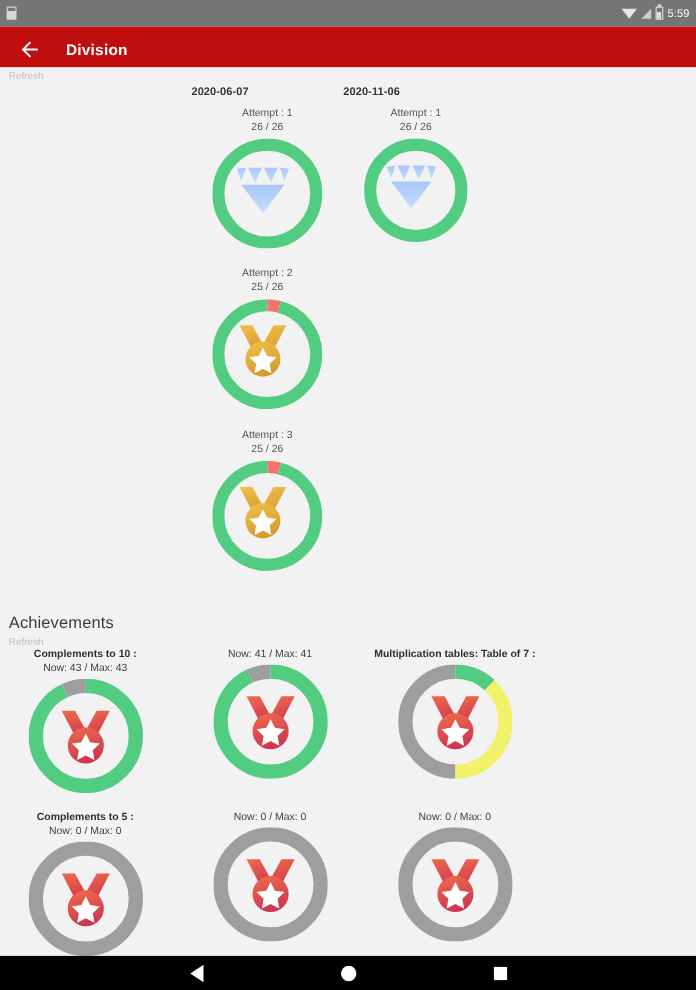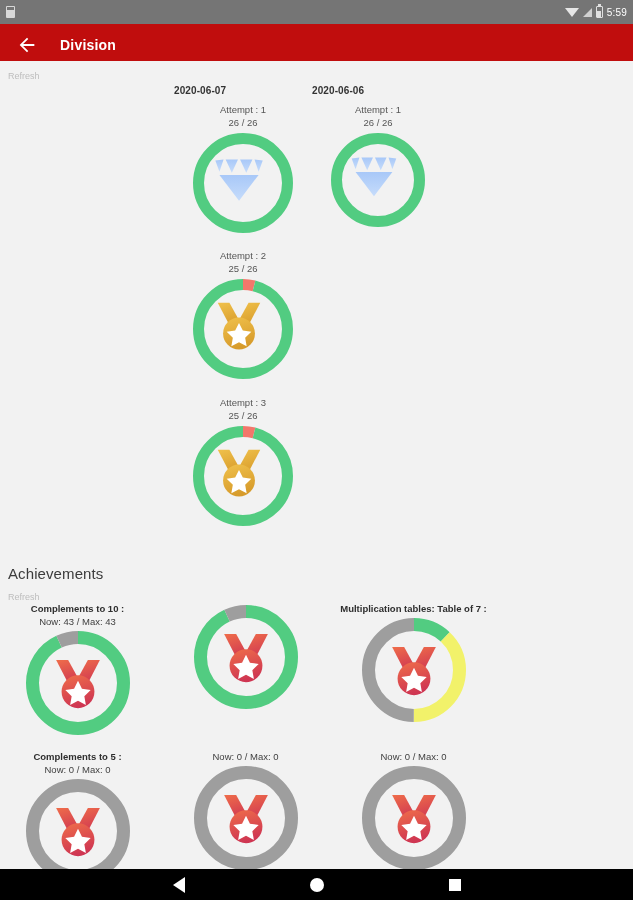--- a/index.html
+++ b/index.html
@@ -37,21 +37,21 @@
   .back-arrow svg{ display:block; }
   .appbar-title{ color:#ffffff; font-size:14px; font-weight:bold; letter-spacing:.2px; }
 
   
   .content{
     position:absolute; top:61px; left:0; right:0; bottom:31px;
     background:#f2f2f2; overflow:hidden;
   }
 
   .refresh-label{
-    font-size:9px; color:#bdbdbd; padding:10px 0 0 8px;
+    font-size:9px; color:#bdbdbd; padding:3px 0 0 8px;
   }
 
   
   .sessions{ position:relative; }
   .date-label{
     position:absolute; font-size:10px; font-weight:bold; color:#333333;
     letter-spacing:.1px;
   }
   .badge-group{
     position:absolute; text-align:center; width:160px;
@@ -112,21 +112,21 @@
   </span>
   <span class="appbar-title">Division</span>
 </div>
 
 <div class="content">
 
   <div class="refresh-label">Refresh</div>
 
   <div class="sessions" id="sessions-root" style="height:480px;">
       <div class="date-label" style="left: 174px; top: 4px;">2020-06-07</div>
-      <div class="date-label" style="left: 312px; top: 4px;">2020-06-06</div>
+      <div class="date-label" style="left: 312px; top: 4px;">2020-11-06</div>
       <div class="badge-group" style="left: 163px; top: 22px;">
         <div class="meta">Attempt : 1</div>
         <div class="meta ln2">26  / 26</div>
         <div class="ring-wrap">
           <svg width="100" height="100" viewBox="0 0 100 100">
             <circle cx="50" cy="50" r="44.5" fill="none" stroke="#52cc81" stroke-width="11" stroke-dasharray="279.6017461694916 0" stroke-dashoffset="0" transform="rotate(-90 50 50)"></circle>
           </svg>
           <div class="ring-inner">
             <svg width="66" height="66" viewBox="0 0 64 64">
               <defs>
@@ -249,20 +249,21 @@
                 <path d="M12 11 L23 11 L34 31 L25 36 Z"></path>
                 <path d="M41 11 L52 11 L39 36 L30 31 Z"></path>
               </g>
               <circle cx="32" cy="40" r="15" fill="url(#mg70ef6d4a)"></circle>
               <path d="M32 30 L35.6 37.2 L43.6 38.4 L37.8 44 L39.2 52 L32 48.2 L24.8 52 L26.2 44 L20.4 38.4 L28.4 37.2 Z" fill="#ffffff"></path>
             </svg>
           </div>
         </div>
       </div>
       <div class="ach-cell" style="left: 140px; top: 0px;">
+        <div class="ach-sub">Now: 41   / Max: 41</div>
         <div class="ach-ring">
           <svg width="104" height="104" viewBox="0 0 104 104">
             <circle cx="52" cy="52" r="45.5" fill="none" stroke="#52cc81" stroke-width="13" stroke-dasharray="265.8729862733042 20.011945203366963" stroke-dashoffset="0" transform="rotate(-90 52 52)"></circle>
             <circle cx="52" cy="52" r="45.5" fill="none" stroke="#9e9e9e" stroke-width="13" stroke-dasharray="20.01194520336698 265.8729862733042" stroke-dashoffset="-265.8729862733042" transform="rotate(-90 52 52)"></circle>
           </svg>
           <div class="ring-inner">
             <svg width="70" height="70" viewBox="0 0 64 64">
               <defs>
                 <linearGradient id="mg70ef6d4a" x1="0" y1="0" x2="0.3" y2="1">
                   <stop offset="0" stop-color="#ef6d4a"></stop>

